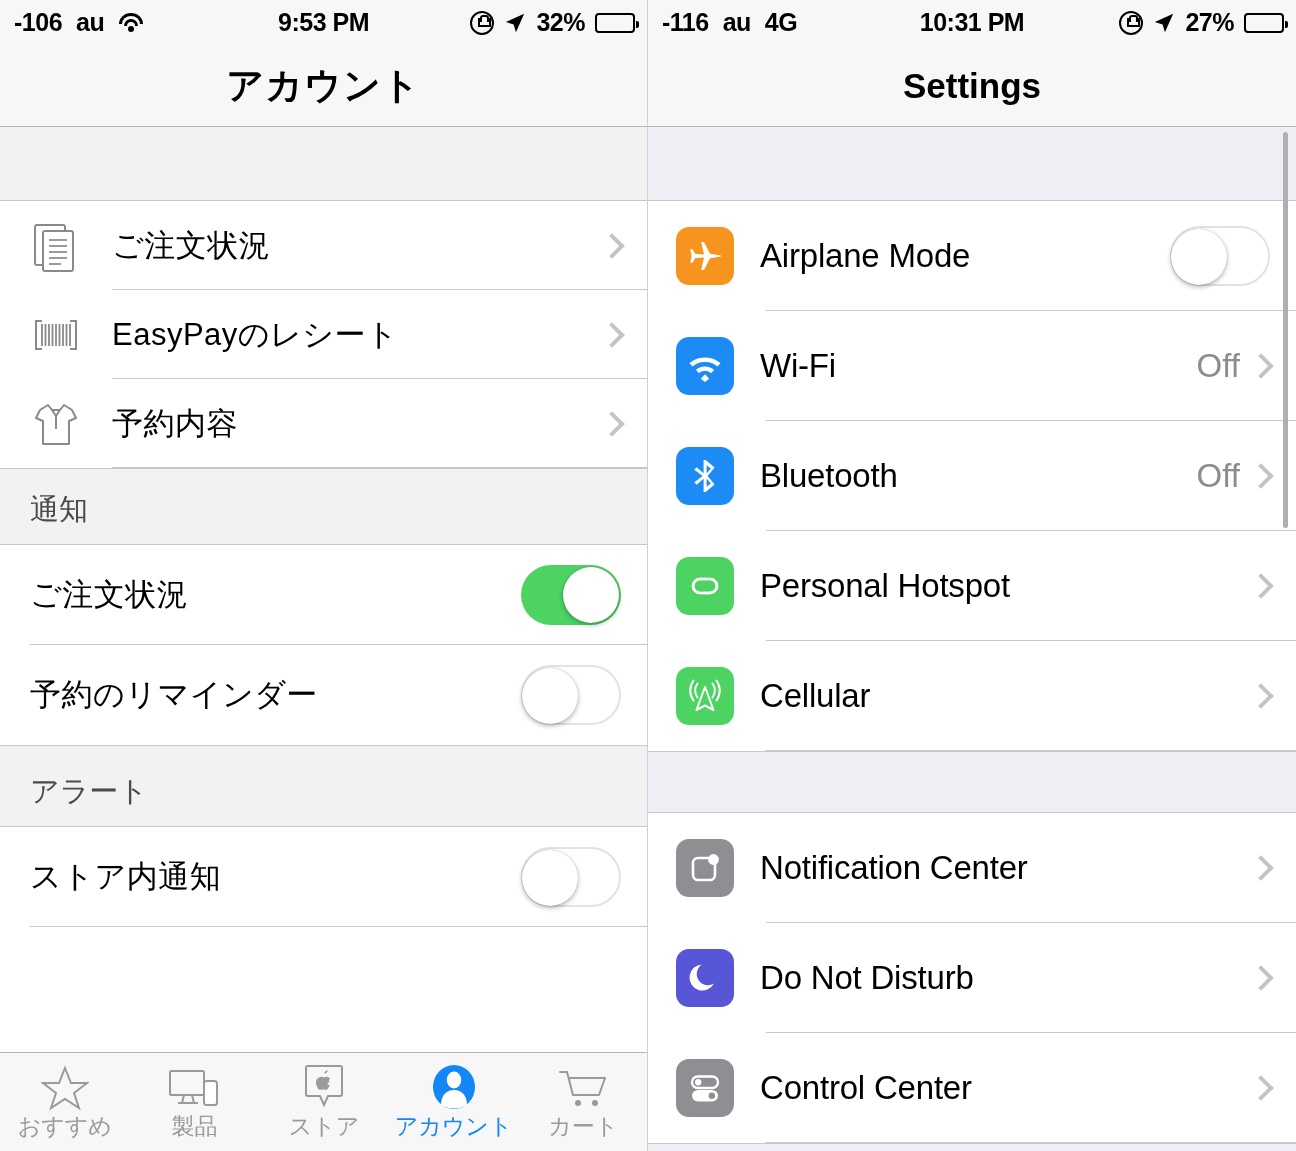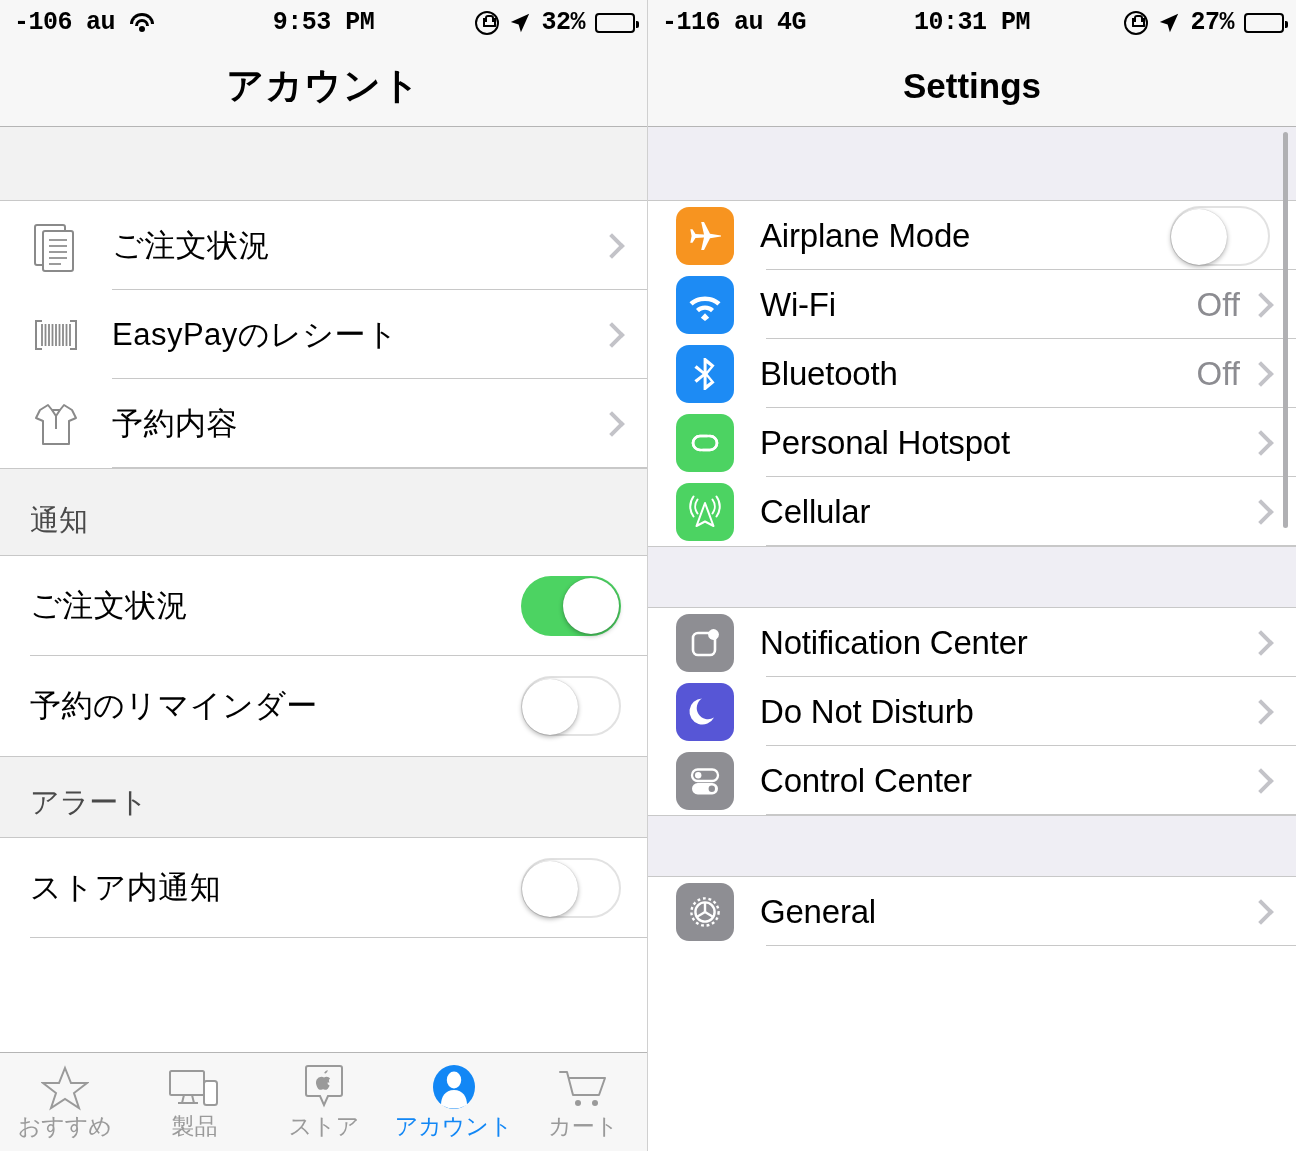--- a/index.html
+++ b/index.html
@@ -13,21 +13,20 @@
   .panel { width: 648px; height: 1151px; position: relative; overflow: hidden; background: #fff; }
   .panel-left { border-right: 1px solid #d0d0d0; }
 
   
   .statusbar {
     height: 45px;
     display: flex; align-items: center;
     font-size: 25px; font-weight: bold; color: #000;
     position: relative;
     background: #F7F7F7;
-    font-family: Liberation Mono, monospace;
   }
   .sb-left { display: flex; align-items: center; gap: 14px; padding-left: 14px; }
   .sb-center {
     position: absolute; left: 0; right: 0; top: 0; bottom: 0;
     display: flex; align-items: center; justify-content: center;
     pointer-events: none;
   }
   .sb-right {
     position: absolute; right: 12px; top: 0; bottom: 0;
     display: flex; align-items: center; gap: 10px;
@@ -125,21 +124,21 @@
   .toggle.on  { background: #4CD362; }
   .toggle .knob {
     position: absolute; top: 1px; width: 56px; height: 56px;
     background: #fff; border-radius: 50%;
     box-shadow: 0 2px 5px rgba(0,0,0,0.30), 0 0 1px rgba(0,0,0,0.25);
   }
   .toggle.off .knob { left: -1px; }
   .toggle.on  .knob { left: 42px; top: 2px; }
 
   
-  .R .row { height: 69px; padding-left: 28px; }
+  .R .row { height: 110px; padding-left: 28px; }
   .R .row-label { font-size: 33px; padding-left: 26px; letter-spacing: -0.2px; }
   .R .row-value { font-size: 33px; }
   .R .row .sep { left: 118px; }
   .app-icon {
     width: 58px; height: 58px; border-radius: 13px;
     display: flex; align-items: center; justify-content: center;
   }
   .app-icon svg { display: block; }
   .ic-airplane { background: #F79420; }
   .ic-wifi     { background: #1D8BF4; }
@@ -259,21 +258,21 @@
             <line x1="28" y1="20" x2="28" y2="33" stroke="#8a8a8a" stroke-width="2"></line>
           </svg>
         </span>
         <span class="row-label">予約内容</span>
         <span class="chevron"></span>
         <span class="sep"></span>
       </div>
 
     </div>
 
-    <div class="section-header" style="height:88px">
+    <div class="section-header" style="height:77px">
       <span>通知</span>
     </div>
 
     <div class="group">
       <div class="row toggle-row">
         <span class="row-label">ご注文状況</span>
         <span class="toggle on">
             <span class="knob"></span>
           </span>
         <span class="sep"></span>

